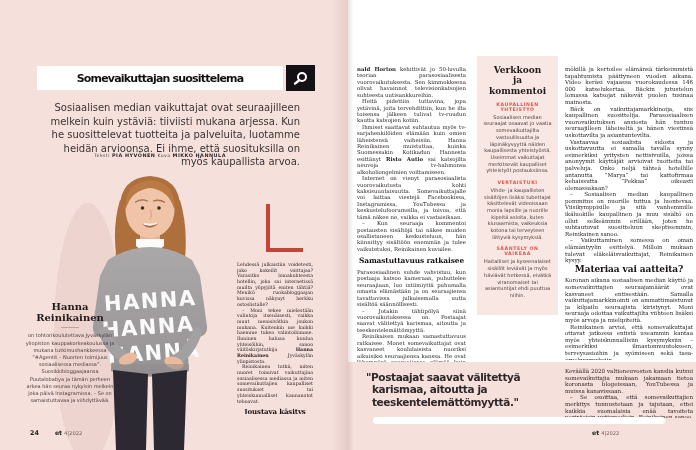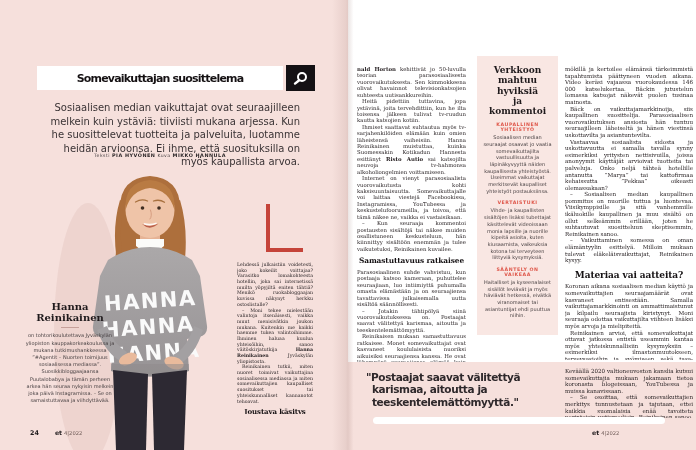--- a/index.html
+++ b/index.html
@@ -41,21 +41,21 @@
   .bodycol{z-index:2;text-align:justify;color:#2b2527;overflow:hidden;}
   .bodycol p{margin:0;}
   .bodycol p.ind{text-indent:5px;}
   .bodycol h3{margin:4px 0 2px;text-align:center;font-weight:700;color:#151113;letter-spacing:-0.1px;}
   .bodycol b{font-weight:700;}
   .col-left {left:237px;top:262px;width:76px;height:152px;font-size:4.7px;line-height:1.21;}
   .col-left h3{font-size:7px;}
   .col-one  {left:357px;top:66px;width:109px;height:296px;font-size:5.4px;line-height:1.19;}
   .col-one h3{font-size:7.4px;margin:5px 0 3px;}
   .col-two  {left:565px;top:66px;width:128px;height:294px;font-size:5.6px;line-height:1.18;}
-  .col-two h3{font-size:9px;margin:6px 0 3px;}
+  .col-two h3{font-size:9px;margin:0 0 3px;}
   .col-two-b{left:565px;top:368px;width:128px;height:50px;font-size:5.6px;line-height:1.18;}
 
   
   .sidebar{left:477px;top:56px;width:81px;background:#f9e7e3;z-index:2;
            padding:9px 6px 16px;box-sizing:border-box;text-align:center;}
   .sb-title{font-weight:700;font-size:9px;line-height:1.14;color:#1f1a1c;margin-bottom:2px;}
   .sb-label{font-family:"DejaVu Sans",sans-serif;font-weight:700;font-size:4.7px;
             letter-spacing:.55px;color:#df584b;margin:6px 0 2px;}
   .sb-text{font-family:"DejaVu Sans",sans-serif;font-size:5px;line-height:1.34;color:#463f41;}
 
@@ -172,21 +172,20 @@
       <p class="ind">– Kun seuraaja kommentoi postausten sisältöjä tai näkee muiden osallistuneen keskusteluun, hän kiinnittyy sisältöön enemmän ja tulee vaikutetuksi, Reinikainen kuvailee.</p>
       <h3>Samastuttavuus ratkaisee</h3>
       <p>Parasosiaalinen suhde vahvistuu, kun postaaja katsoo kameraan, puhuttelee seuraajiaan, luo intiimiyttä puhumalla omasta elämästään ja on seuraajiensa tavattavissa julkaisemalla uutta sisältöä säännöllisesti.</p>
       <p class="ind">– Jotakin tähtipölyä siinä vuorovaikutuksessa on. Postaajat saavat välitettyä karismaa, aitoutta ja teeskentelemättömyyttä.</p>
       <p class="ind">Reinikaisen mukaan samastuttavuus ratkaisee. Monet somevaikuttajat ovat kasvaneet koululaisista nuoriksi aikuisiksi seuraajiensa kanssa. He ovat lähempänä seuraajiensa elämää kuin perinteiset julkkikset.</p>
     </div>
 
   <div class="abs sidebar">
     <div class="sb-title">
       <div>Verkkoon</div>
-      <div>mahtuu hyviksiä</div>
       <div>ja kommentoi</div>
     </div>
     <div>
         <div class="sb-label">KAUPALLINEN YHTEISTYÖ</div>
         <div class="sb-text">Sosiaalisen median seuraajat osaavat jo vaatia somevaikuttajilta vastuullisuutta ja läpinäkyvyyttä näiden kaupallisesta yhteistyöstä. Useimmat vaikuttajat merkitsevät kaupalliset yhteistyöt postauksiinsa.</div>
         <div class="sb-label">VERTAISTUKI</div>
         <div class="sb-text">Vihde- ja kaupallisten sisältöjen lisäksi tubettajat käsittelevät videoissaan monia lapsille ja nuorille kipeitä asioita, kuten kiusaamista, vaikeuksia kotona tai terveyteen liittyviä kysymyksiä.</div>
         <div class="sb-label">SÄÄNTELY ON VAIKEAA</div>
         <div class="sb-text">Haitalliset ja kyseenalaiset sisällöt leviävät ja myös häviävät hetkessä, eivätkä viranomaiset tai asiantuntijat ehdi puuttua niihin.</div>
       </div>

